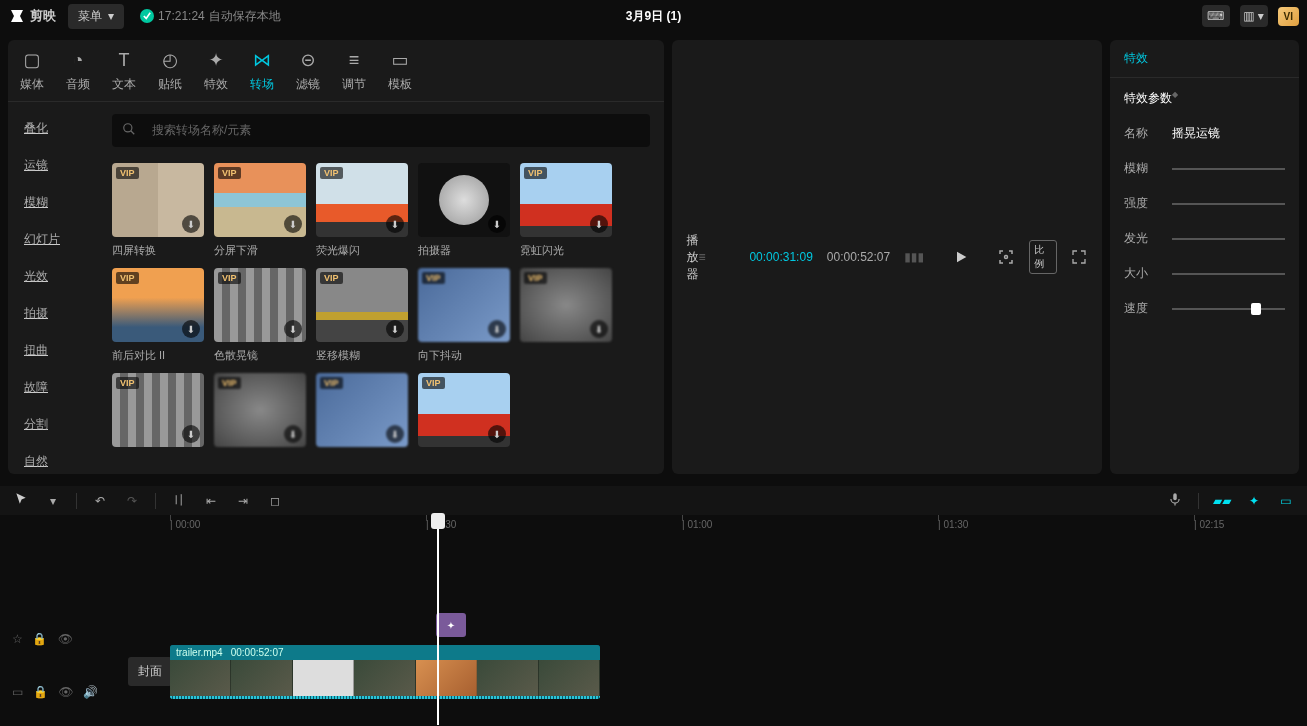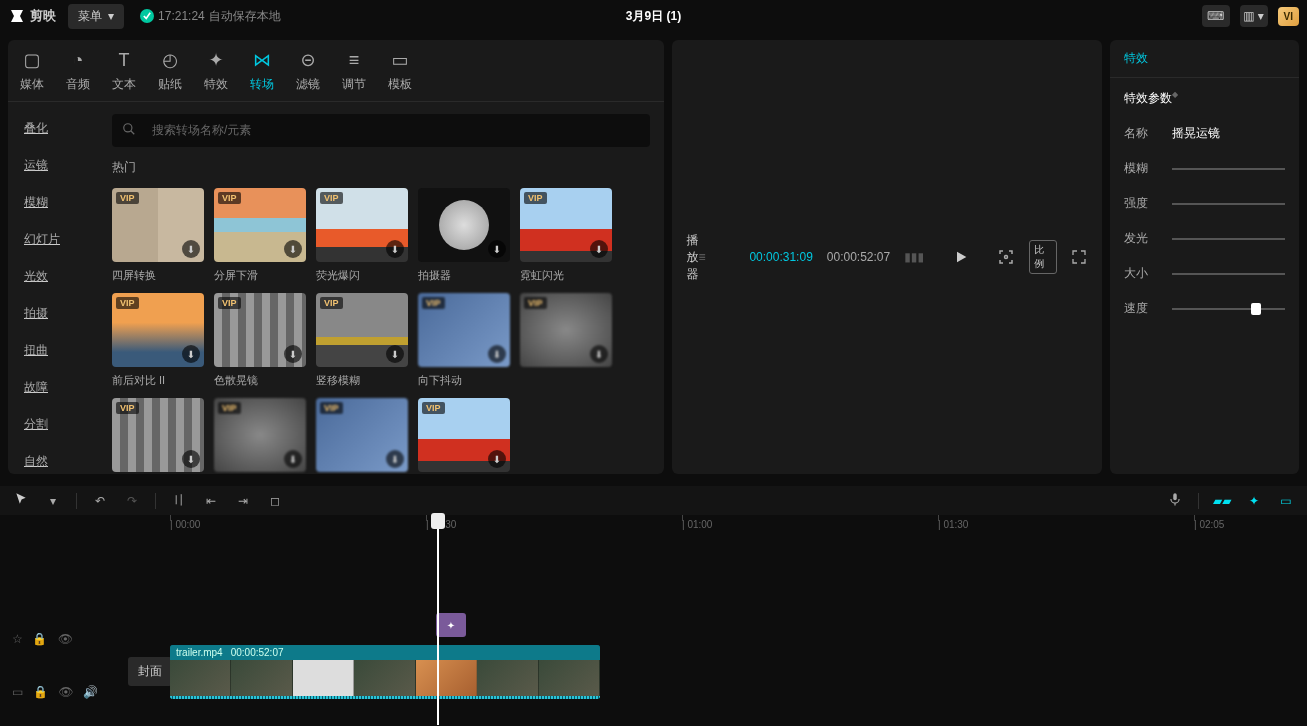--- a/index.html
+++ b/index.html
@@ -200,21 +200,20 @@
       <div class="asset-area">
         <div class="search-box">
           <span>
             <svg width="14" height="14" viewBox="0 0 24 24" fill="none" stroke="#666" stroke-width="2">
                 <circle cx="10" cy="10" r="7"></circle>
                 <path d="M21 21l-6-6"></path>
               </svg>
           </span>
           <span style="color:#666">搜索转场名称/元素</span>
         </div>
-        <div class="section-label">热门</div>
         <div class="asset-grid" id="asset-grid">
             <div class="asset-item">
               <div class="asset-thumb th-split">
                 <span class="vip-tag">VIP</span>
                 <span class="dl-btn">⬇</span>
               </div>
               <div class="asset-name">四屏转换</div>
             </div>
             <div class="asset-item">
               <div class="asset-thumb th-beach">
@@ -419,21 +418,21 @@
     <span class="sep"></span>
     <span class="tl-tool cyan">▰▰</span>
     <span class="tl-tool cyan">✦</span>
     <span class="tl-tool cyan">▭</span>
   </div>
   <div class="tl-ruler" id="tl-ruler">
       <span class="tick" style="left: 0px;">| 00:00</span>
       <span class="tick" style="left: 256px;">| 00:30</span>
       <span class="tick" style="left: 512px;">| 01:00</span>
       <span class="tick" style="left: 768px;">| 01:30</span>
-      <span class="tick" style="left: 1024px;">| 02:05</span>
+      <span class="tick" style="left: 1024px;">| 02:15</span>
     </div>
   <div class="tl-body">
     <div class="track-controls row1">
       <span>☆</span>
       <span>🔒</span>
       <span>👁</span>
     </div>
     <div class="track-controls row2">
       <span>▭</span>
       <span>🔒</span>

